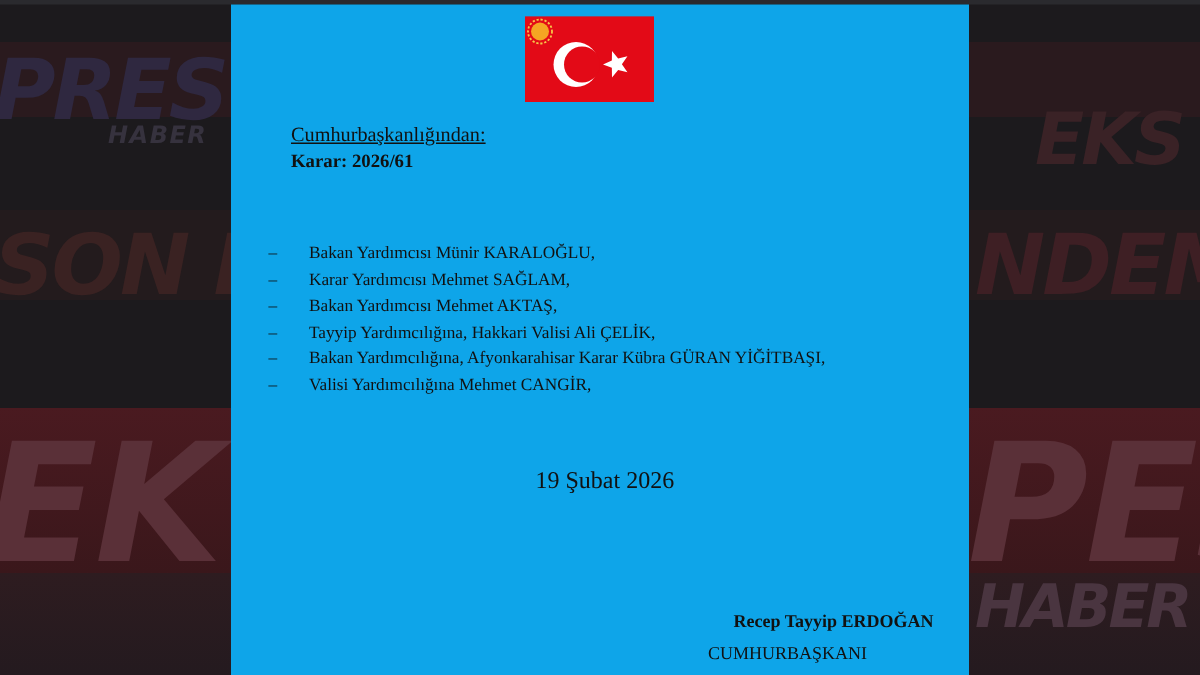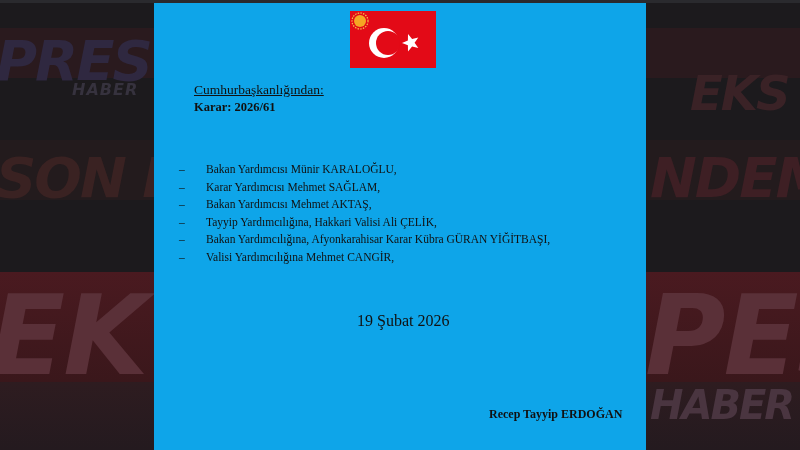--- a/index.html
+++ b/index.html
@@ -119,14 +119,15 @@
         <span class="txt">Bakan Yardımcılığına, Afyonkarahisar Karar Kübra GÜRAN YİĞİTBAŞI,</span>
       </div>
       <div class="item">
         <span class="dash">–</span>
         <span class="txt">Valisi Yardımcılığına Mehmet CANGİR,</span>
       </div>
     </div>
 
     <div class="date">19 Şubat 2026</div>
     <div class="sign-name">Recep Tayyip ERDOĞAN</div>
+    <div class="sign-title">CUMHURBAŞKANI</div>
   </div>
 </div>
 
 </body></html>

